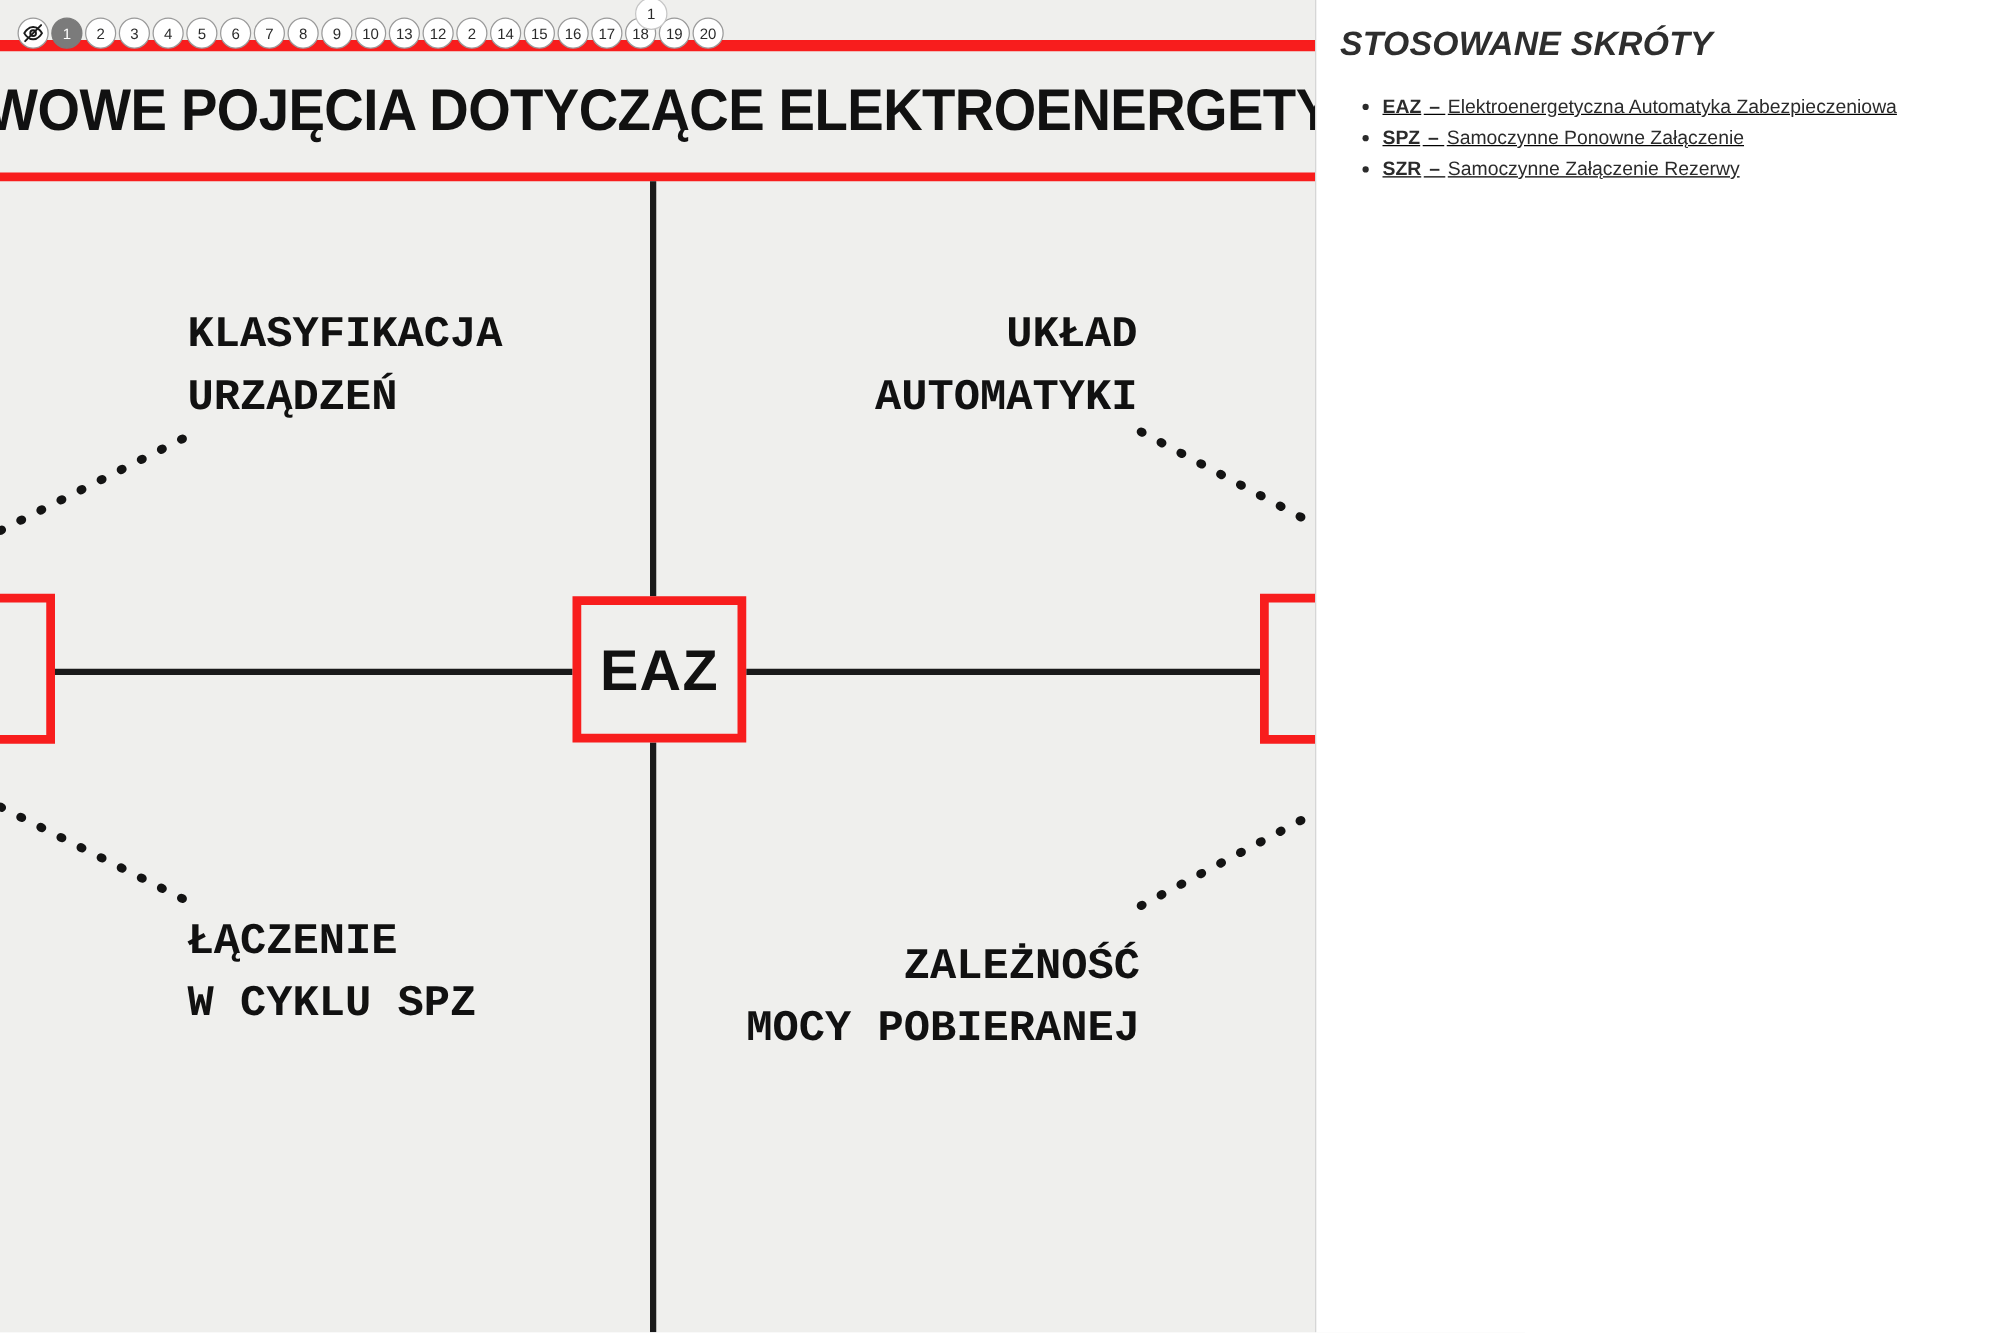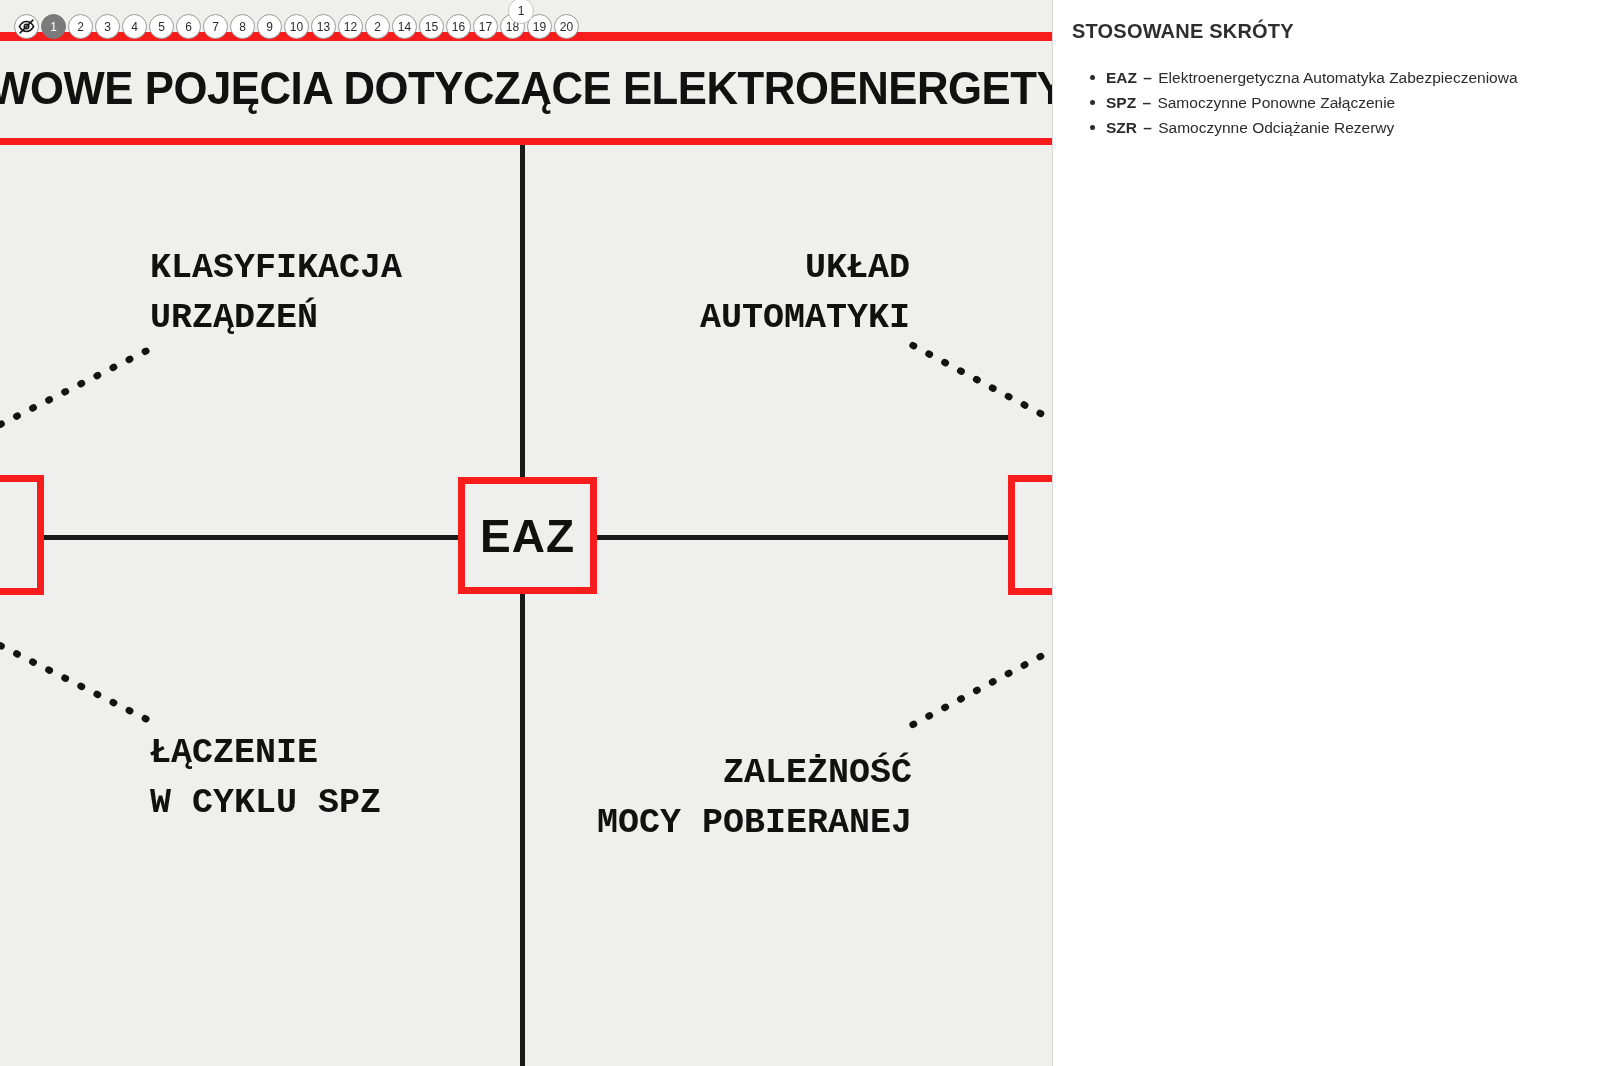--- a/index.html
+++ b/index.html
@@ -226,29 +226,31 @@
     top: 0;
     width: 546px;
     height: 1066px;
     background: #ffffff;
     padding: 14px 0 0 0;
     box-sizing: border-box;
   }
   .sidebar-title {
     font-family: "Liberation Sans", sans-serif;
     font-weight: bold;
-    font-size: 20px;
+    font-size: 27px;
     color: #2e2e2e;
     margin: 6px 0 0 18px;
     letter-spacing: 0.2px;
+    font-style: italic;
   }
   .abbrev-list {
     list-style: none;
     margin: 22px 0 0 0;
     padding: 0 0 0 34px;
+    text-decoration: underline;
   }
   .abbrev-list li {
     position: relative;
     font-family: "Liberation Sans", sans-serif;
     font-size: 15.5px;
     color: #2b2b2b;
     line-height: 25px;
     padding-left: 18px;
     white-space: nowrap;
   }
@@ -351,17 +353,17 @@
         </div>
       <div class="tooltip-bubble">1</div>
     </div>
   </div>
 
   <div class="sidebar">
     <div class="sidebar-title">STOSOWANE SKRÓTY</div>
     <ul class="abbrev-list">
         <li><span class="abbrev-code">EAZ</span><span class="abbrev-dash"> – </span><span class="abbrev-meaning">Elektroenergetyczna Automatyka Zabezpieczeniowa</span></li>
         <li><span class="abbrev-code">SPZ</span><span class="abbrev-dash"> – </span><span class="abbrev-meaning">Samoczynne Ponowne Załączenie</span></li>
-        <li><span class="abbrev-code">SZR</span><span class="abbrev-dash"> – </span><span class="abbrev-meaning">Samoczynne Odciążanie Rezerwy</span></li>
+        <li><span class="abbrev-code">SZR</span><span class="abbrev-dash"> – </span><span class="abbrev-meaning">Samoczynne Załączenie Rezerwy</span></li>
       </ul>
   </div>
 
 </div>
 
 </body></html>

